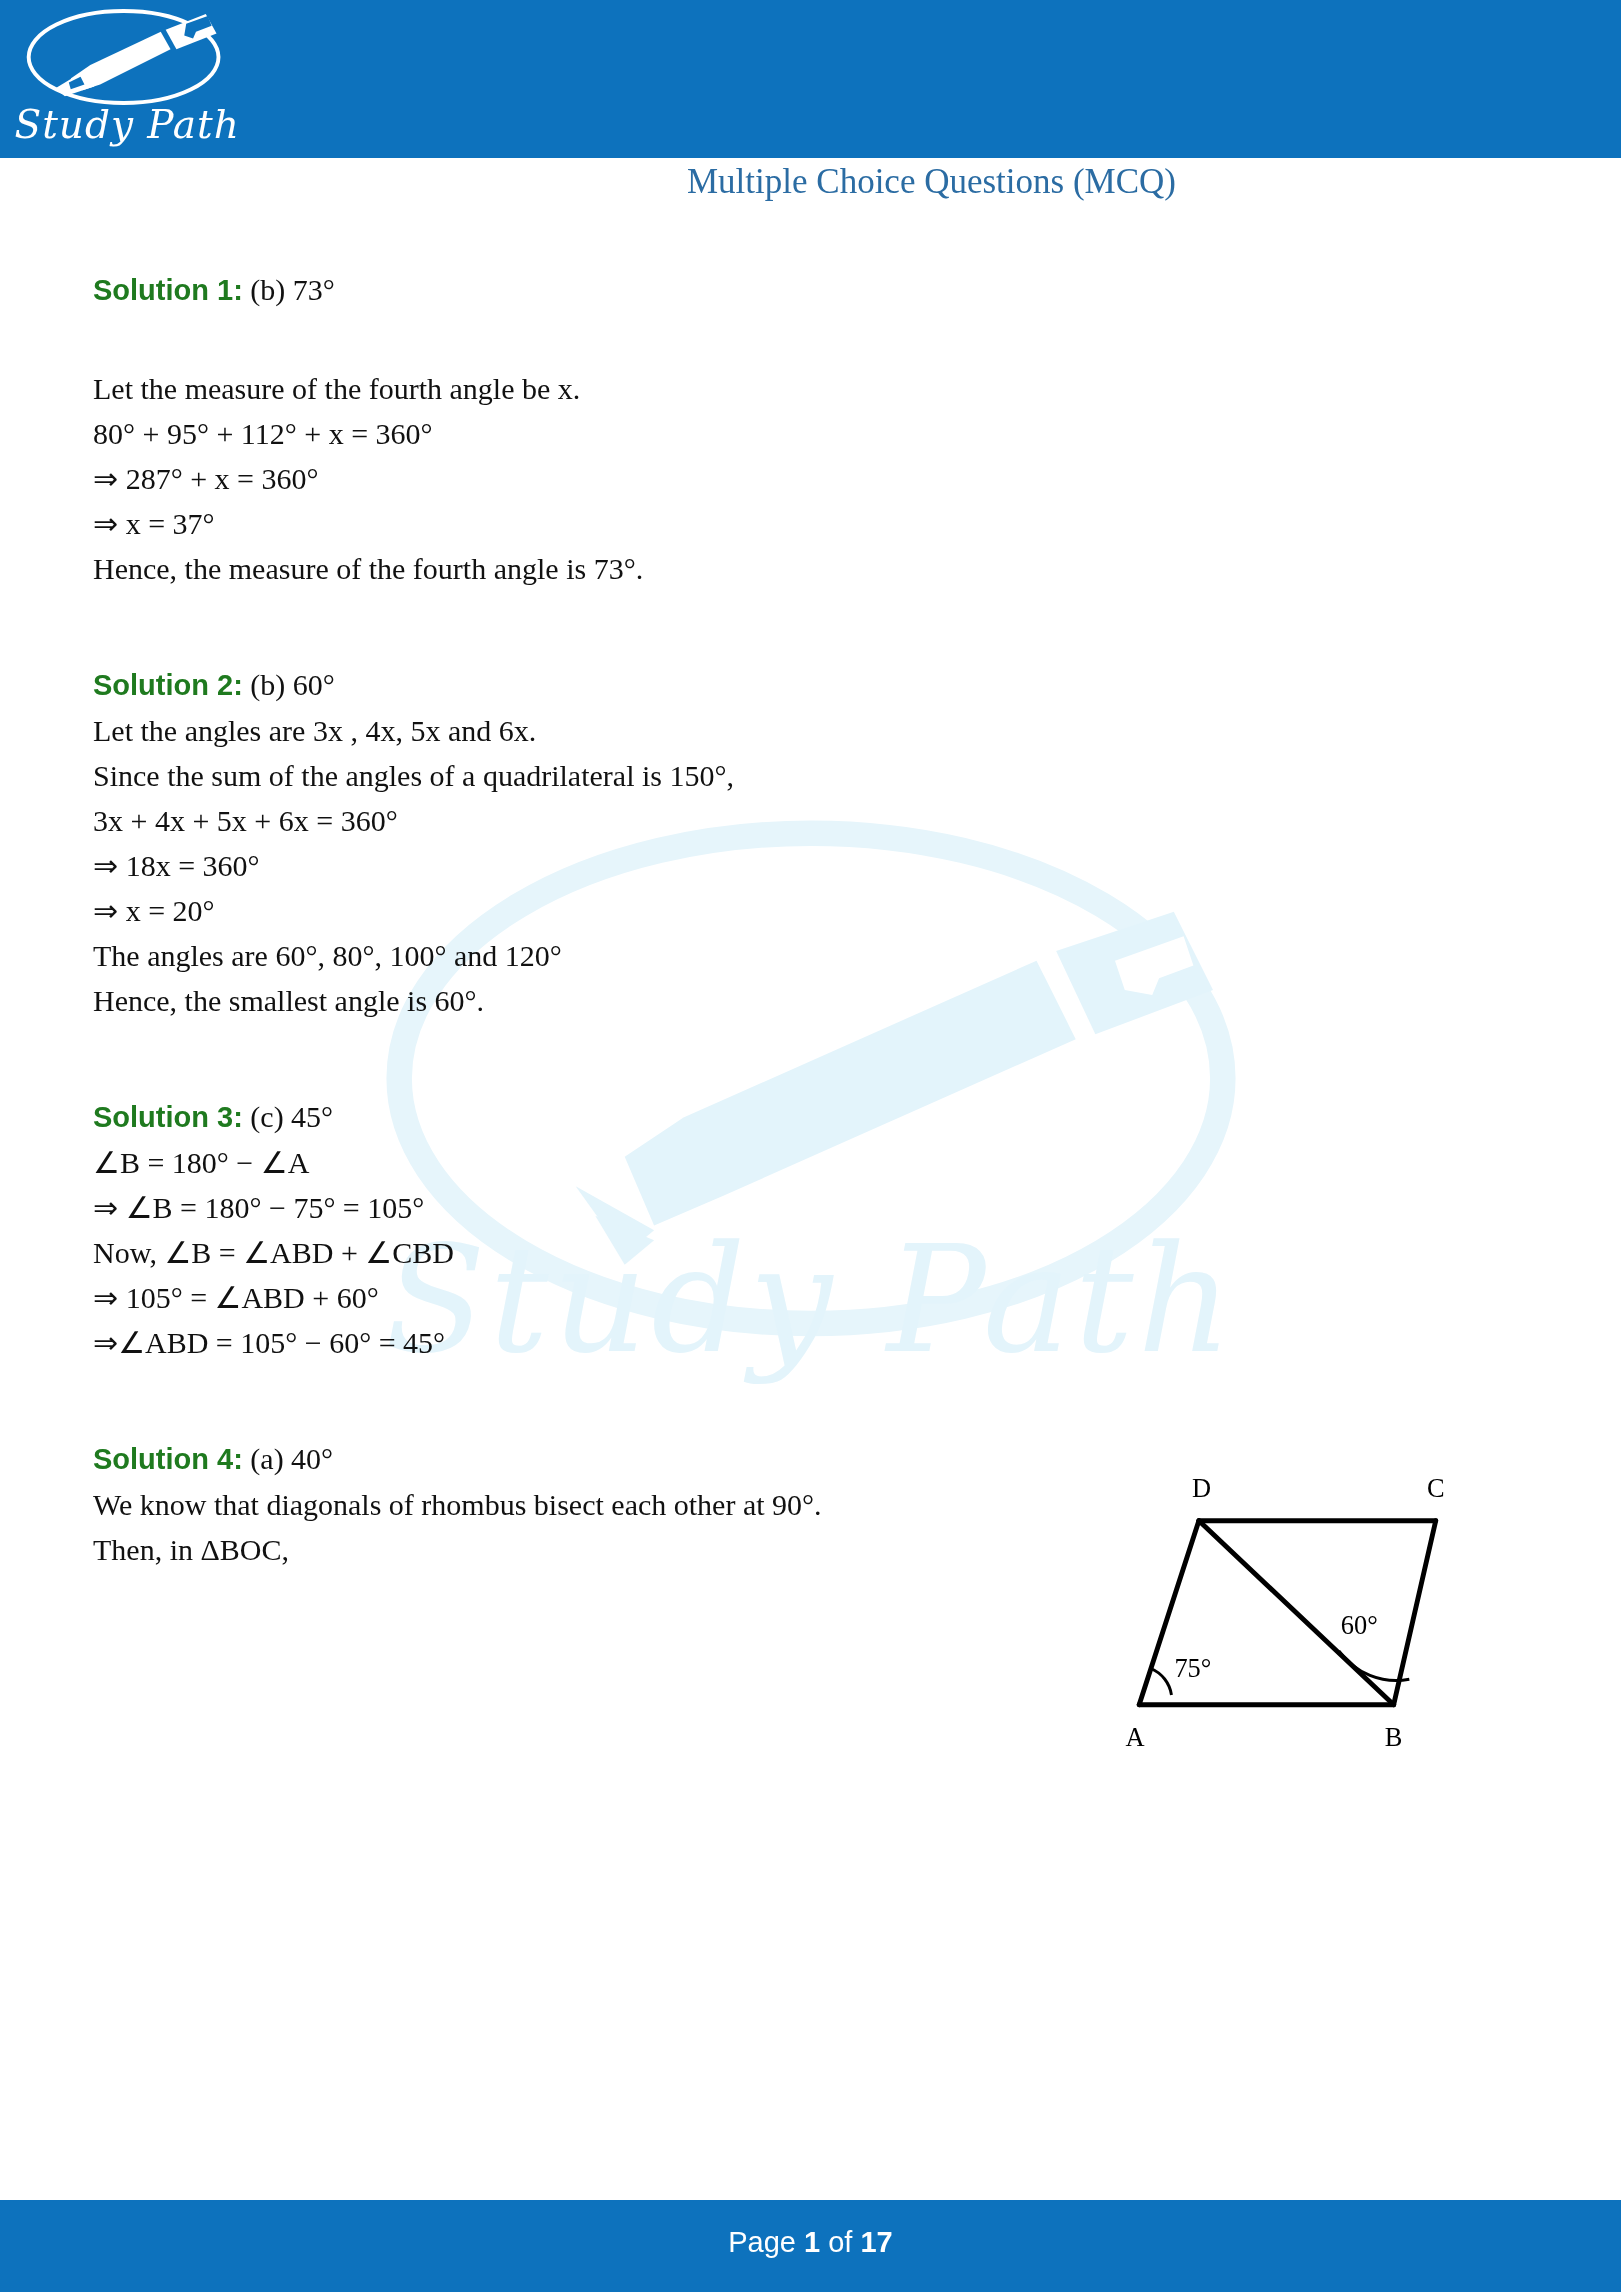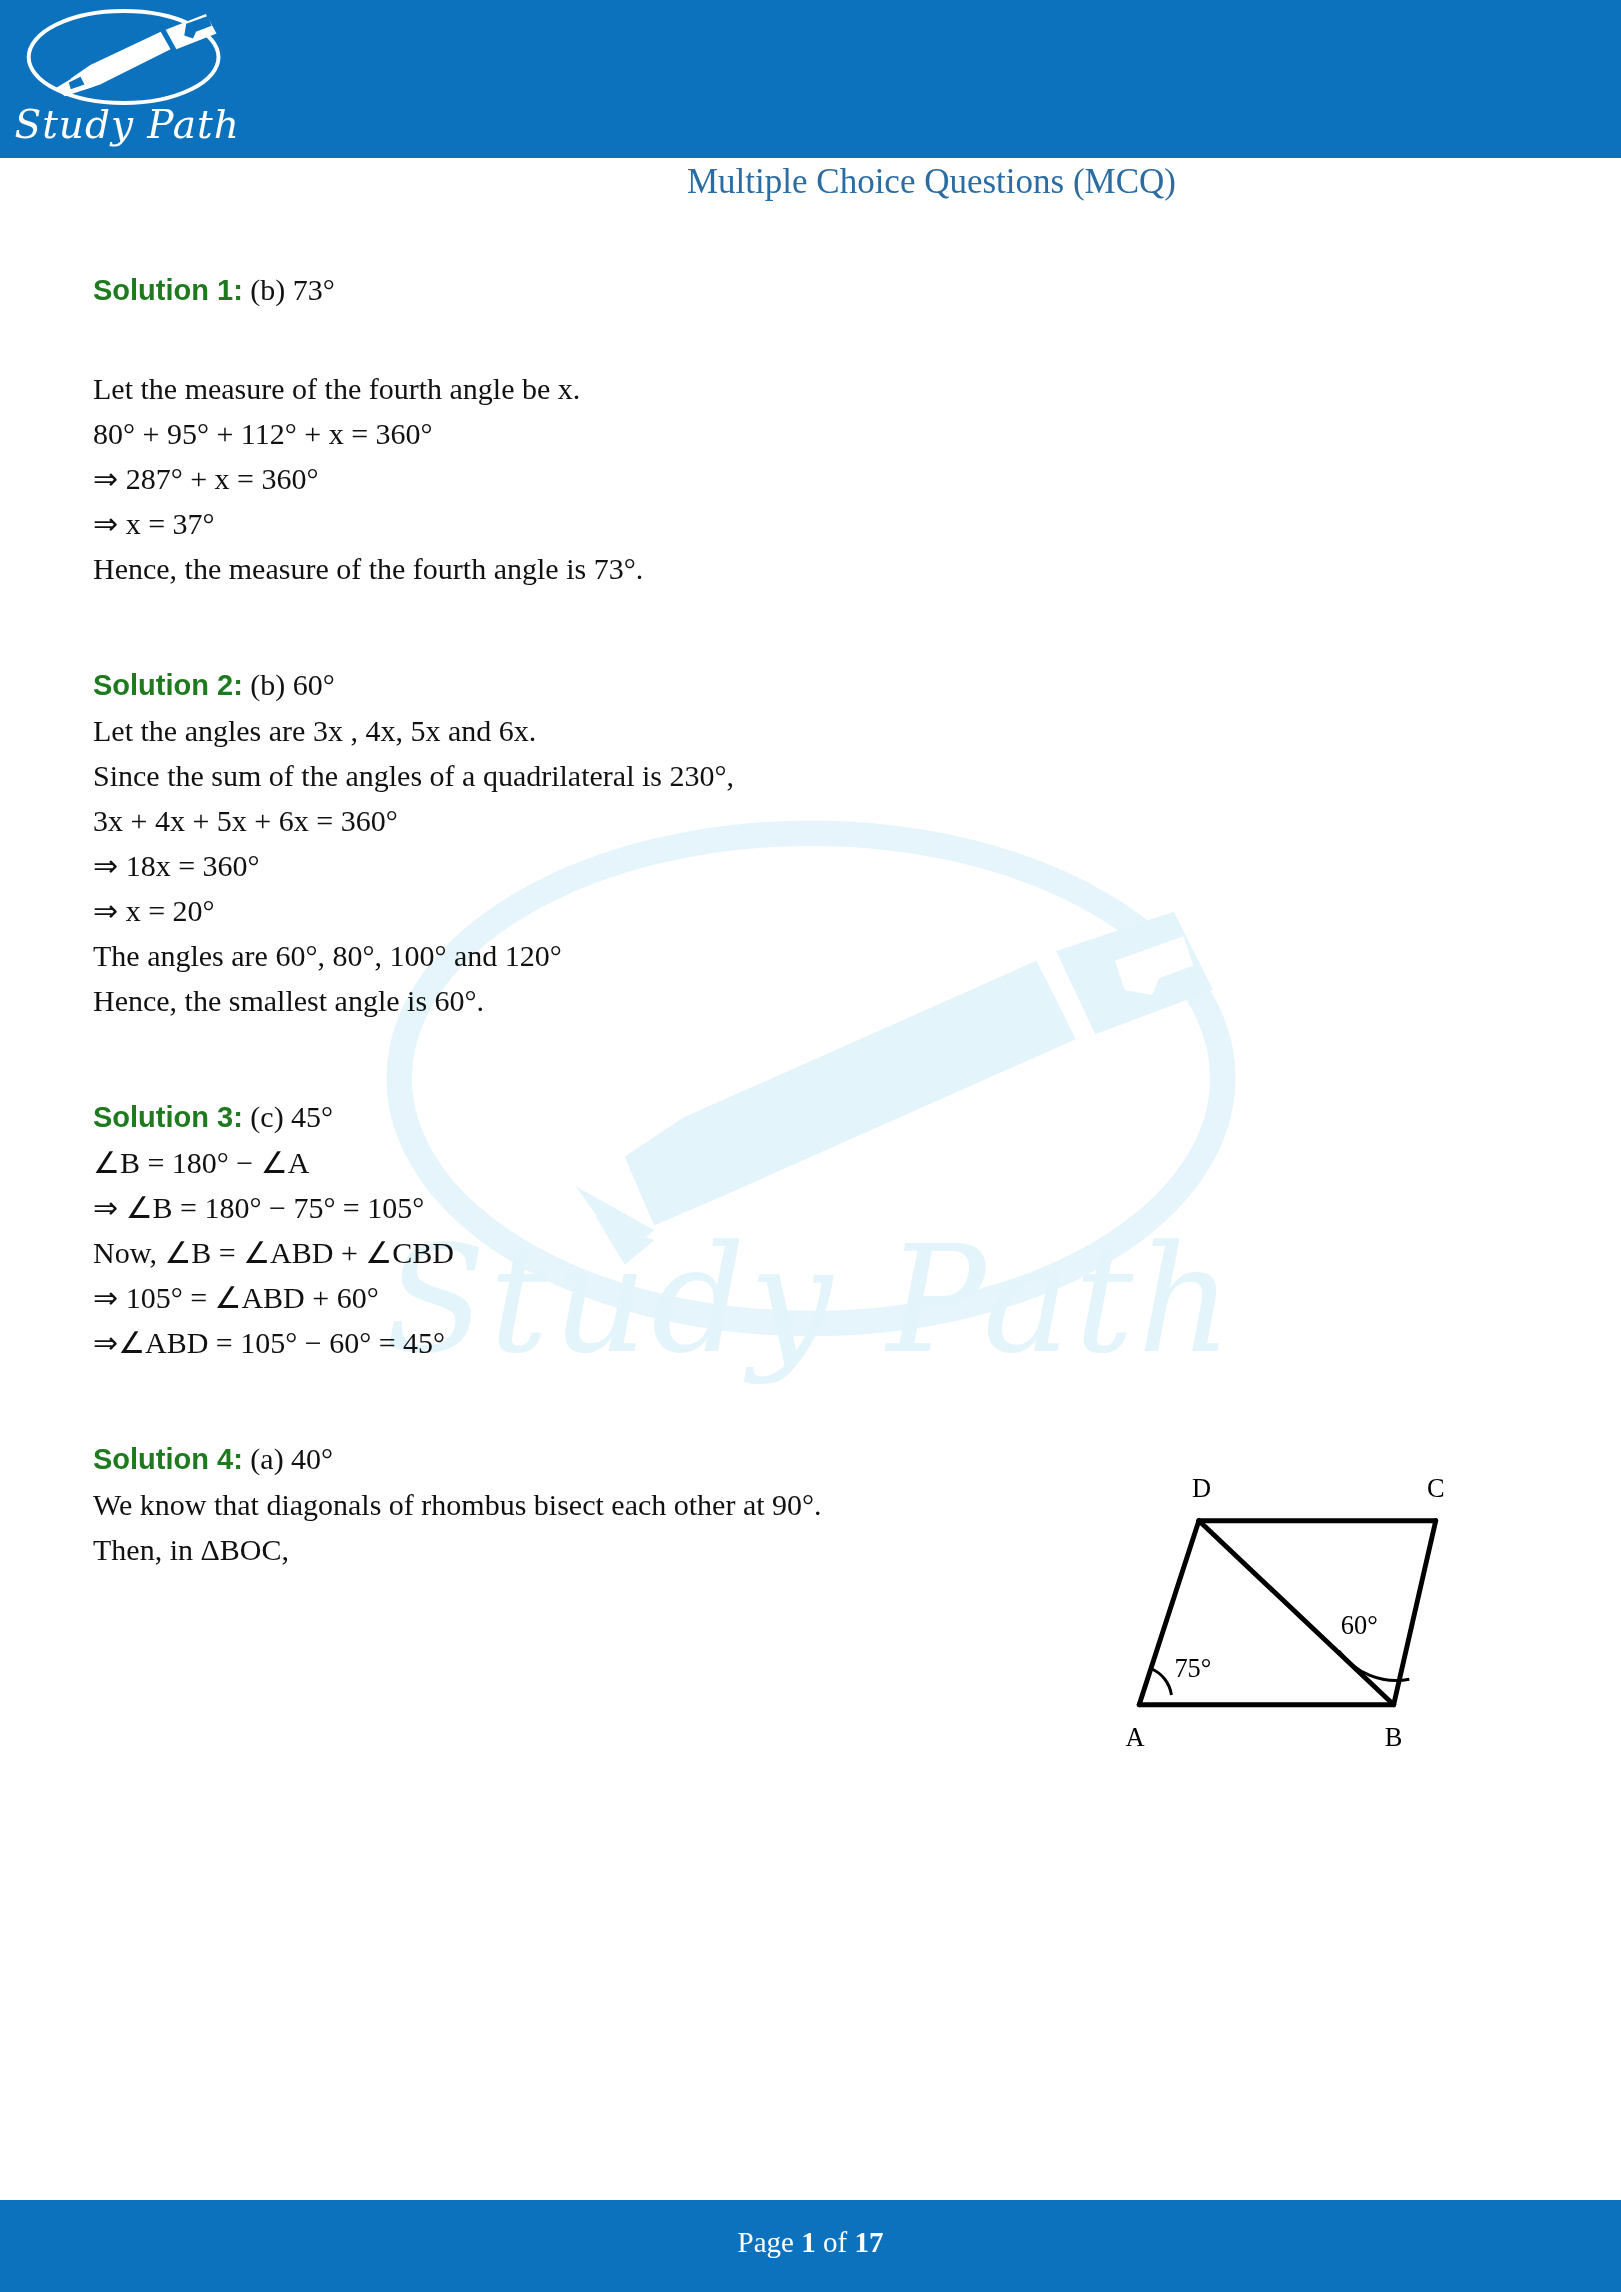--- a/index.html
+++ b/index.html
@@ -92,21 +92,21 @@
   }
 
   
   .footer{
     position:absolute;left:0;bottom:0;width:1621px;height:93px;
     background:#0d72bd;z-index:3;
   }
   .footer-text{
     position:absolute;left:0;right:0;top:25.5px;
     text-align:center;
-    font-family:Liberation Serif, serif;
+    font-family:Liberation Sans, sans-serif;
     font-size:29px;color:#ffffff;
   }
   .footer-text b{font-weight:bold;}
 </style>
 </head>
 <body>
 
 <div class="page">
 
   <div class="watermark">
@@ -161,21 +161,21 @@
     </div>
 
     <div class="spacer-lg"></div>
 
     <div class="sol-block">
       <div class="line">
         <span class="sol-label">Solution 2:</span>
         <span>(b) 60°</span>
       </div>
       <div class="line">Let the angles are 3x , 4x, 5x and 6x.</div>
-      <div class="line">Since the sum of the angles of a quadrilateral is 230°,</div>
+      <div class="line">Since the sum of the angles of a quadrilateral is 150°,</div>
       <div class="line">3x + 4x + 5x + 6x = 360°</div>
       <div class="line">⇒ 18x = 360°</div>
       <div class="line">⇒ x = 20°</div>
       <div class="line">The angles are 60°, 80°, 100° and 120°</div>
       <div class="line">Hence, the smallest angle is 60°.</div>
     </div>
 
     <div class="spacer-lg"></div>
 
     <div class="sol-block">

